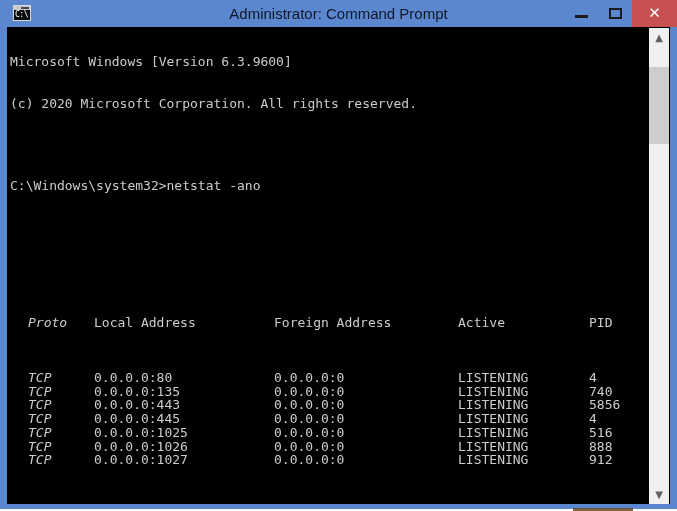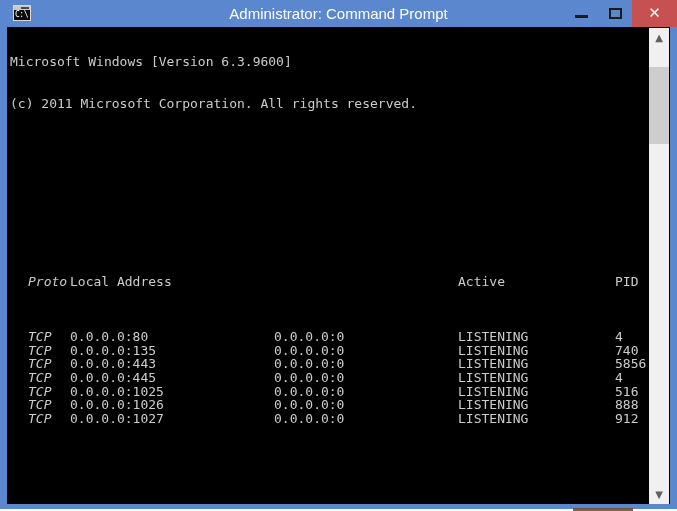--- a/index.html
+++ b/index.html
@@ -65,21 +65,21 @@
     letter-spacing: -0.5px;
     white-space: nowrap;
   }
   #window-title {
     position: absolute;
     left: 0; top: 0;
     width: 677px;
     height: 27px;
     line-height: 27px;
     text-align: center;
-    color: #ffffff;
+    color: #0f172a;
     font-size: 15px;
     font-family: "Liberation Sans", sans-serif;
     white-space: nowrap;
     pointer-events: none;
   }
   .winbtn {
     position: absolute;
     top: 0;
     height: 27px;
     cursor: default;
@@ -144,24 +144,24 @@
   .row {
     position: relative;
     height: 13.72px;
   }
   .row span {
     position: absolute;
     top: 0;
     white-space: pre;
   }
   .c-proto   { left: 18px; font-style: italic; }
-  .c-local   { left: 60px; }
+  .c-local   { left: 84px; }
   .c-foreign { left: 264px; }
   .c-state   { left: 448px; }
-  .c-pid     { left: 605px; }
+  .c-pid     { left: 579px; }
 
   
   #scrollbar {
     position: absolute;
     left: 649px;
     top: 28px;
     width: 20px;
     height: 476px;
     background: #f0f0f0;
   }
@@ -241,28 +241,30 @@
       <div class="glyph-max"></div>
     </div>
     <div class="winbtn" id="btn-close">
       <div class="glyph-close">✕</div>
     </div>
   </div>
 
   <div id="console-area">
     <div id="console-text">
       <div class="line">Microsoft Windows [Version 6.3.9600]</div>
-      <div class="line">(c) 2011 Microsoft Corporation. All rights reserved.</div>
+      <div class="line">(c) 2020 Microsoft Corporation. All rights reserved.</div>
       <div class="line">&nbsp;</div>
+      <div class="line">C:\Windows\system32&gt;netstat -ano</div>
       <div class="line">&nbsp;</div>
       <div class="line">&nbsp;</div>
 
       <div class="row">
         <span class="c-proto">Proto</span>
         <span class="c-local">Local Address</span>
+        <span class="c-foreign">Foreign Address</span>
         <span class="c-state">Active</span>
         <span class="c-pid">PID</span>
       </div>
 
       <div id="conn-rows"><div class="row"><span class="c-proto">TCP</span><span class="c-local">0.0.0.0:80</span><span class="c-foreign">0.0.0.0:0</span><span class="c-state">LISTENING</span><span class="c-pid">4</span></div><div class="row"><span class="c-proto">TCP</span><span class="c-local">0.0.0.0:135</span><span class="c-foreign">0.0.0.0:0</span><span class="c-state">LISTENING</span><span class="c-pid">740</span></div><div class="row"><span class="c-proto">TCP</span><span class="c-local">0.0.0.0:443</span><span class="c-foreign">0.0.0.0:0</span><span class="c-state">LISTENING</span><span class="c-pid">5856</span></div><div class="row"><span class="c-proto">TCP</span><span class="c-local">0.0.0.0:445</span><span class="c-foreign">0.0.0.0:0</span><span class="c-state">LISTENING</span><span class="c-pid">4</span></div><div class="row"><span class="c-proto">TCP</span><span class="c-local">0.0.0.0:1025</span><span class="c-foreign">0.0.0.0:0</span><span class="c-state">LISTENING</span><span class="c-pid">516</span></div><div class="row"><span class="c-proto">TCP</span><span class="c-local">0.0.0.0:1026</span><span class="c-foreign">0.0.0.0:0</span><span class="c-state">LISTENING</span><span class="c-pid">888</span></div><div class="row"><span class="c-proto">TCP</span><span class="c-local">0.0.0.0:1027</span><span class="c-foreign">0.0.0.0:0</span><span class="c-state">LISTENING</span><span class="c-pid">912</span></div></div>
     </div>
   </div>
 
   <div id="scrollbar">
     <div id="scroll-up">▲</div>

